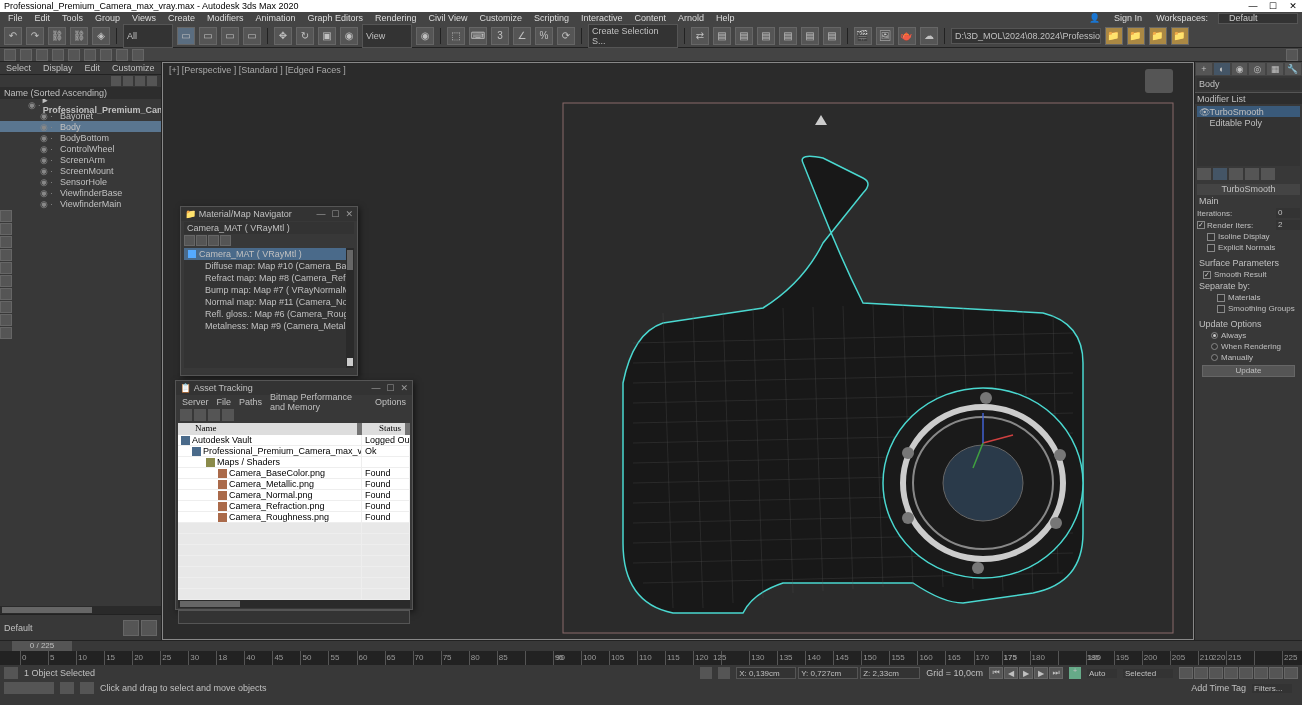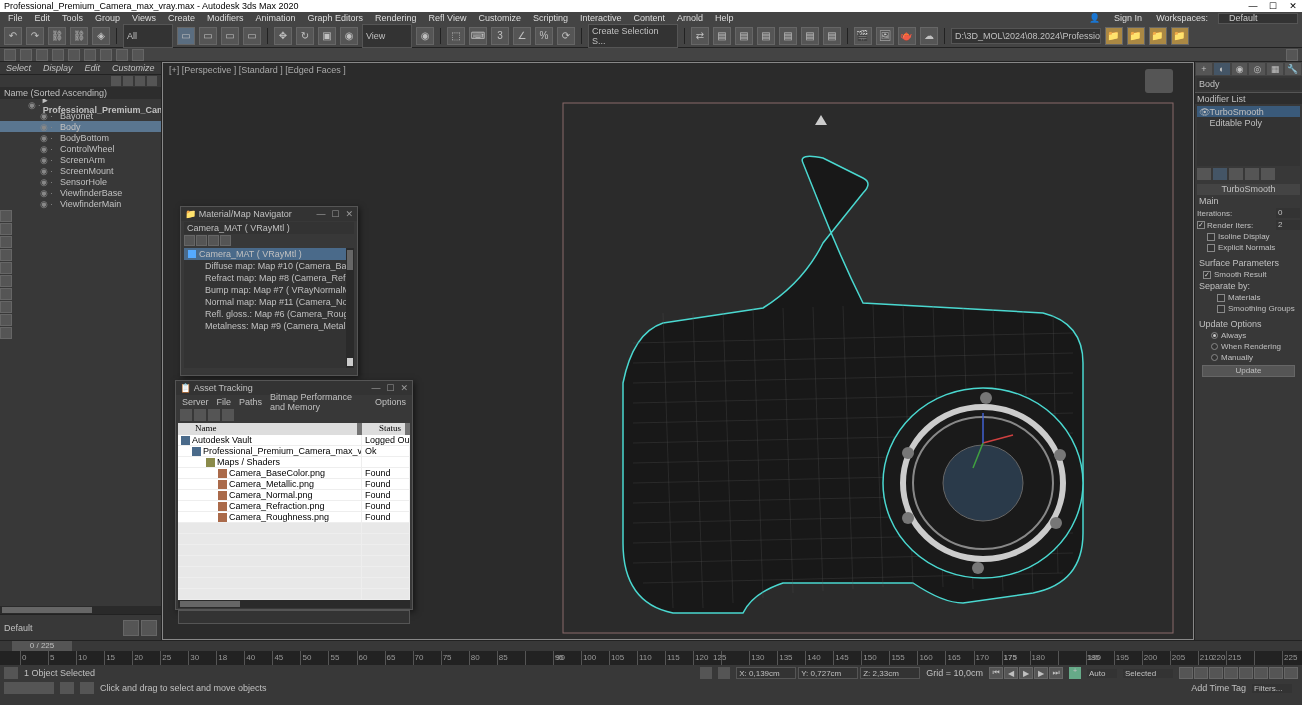--- a/index.html
+++ b/index.html
@@ -27,21 +27,21 @@
 
 .ribbon { height: 14px; background: #444; border-bottom: 1px solid #222; display: flex; align-items: center; padding: 0 4px; gap: 4px; }
 .ribbon .btn { width: 12px; height: 12px; background: #555; border: 1px solid #666; }
 
 
 .main { display: flex; height: 578px; }
 
 
 .left-panel { width: 162px; background: #383838; border-right: 1px solid #222; display: flex; flex-direction: column; }
 .left-panel .tabs { height: 13px; display: flex; align-items: center; font-size: 9px; border-bottom: 1px solid #222; }
-.left-panel .tabs span { padding: 16px 6px; font-style: italic; }
+.left-panel .tabs span { padding: 16px 6px; }
 .left-panel .header { height: 12px; font-size: 9px; padding: 0 4px; background: #2d2d2d; display: flex; align-items: center; }
 .left-panel .tree { flex: 1; overflow: hidden; }
 .left-panel .tree .row { height: 11px; display: flex; align-items: center; font-size: 9px; padding-left: 4px; }
 .left-panel .tree .row .eye { width: 8px; color: #888; margin-right: 2px; }
 .left-panel .tree .row .freeze { width: 8px; color: #888; margin-right: 2px; }
 .left-panel .tree .row.indent1 { padding-left: 28px; }
 .left-panel .tree .row.indent2 { padding-left: 40px; }
 .left-panel .tree .row.sel { background: #5a7690; }
 .left-panel .sidebar-icons { width: 14px; position: absolute; left: 0; top: 210px; display: flex; flex-direction: column; gap: 1px; }
 .left-panel .sidebar-icons span { width: 12px; height: 12px; background: #555; border: 1px solid #666; }
@@ -152,21 +152,21 @@
   <span>File</span>
   <span>Edit</span>
   <span>Tools</span>
   <span>Group</span>
   <span>Views</span>
   <span>Create</span>
   <span>Modifiers</span>
   <span>Animation</span>
   <span>Graph Editors</span>
   <span>Rendering</span>
-  <span>Refl View</span>
+  <span>Civil View</span>
   <span>Customize</span>
   <span>Scripting</span>
   <span>Interactive</span>
   <span>Content</span>
   <span>Arnold</span>
   <span>Help</span>
   <div class="right">
     <span>👤</span>
     <span>Sign In</span>
     <span>Workspaces:</span>

